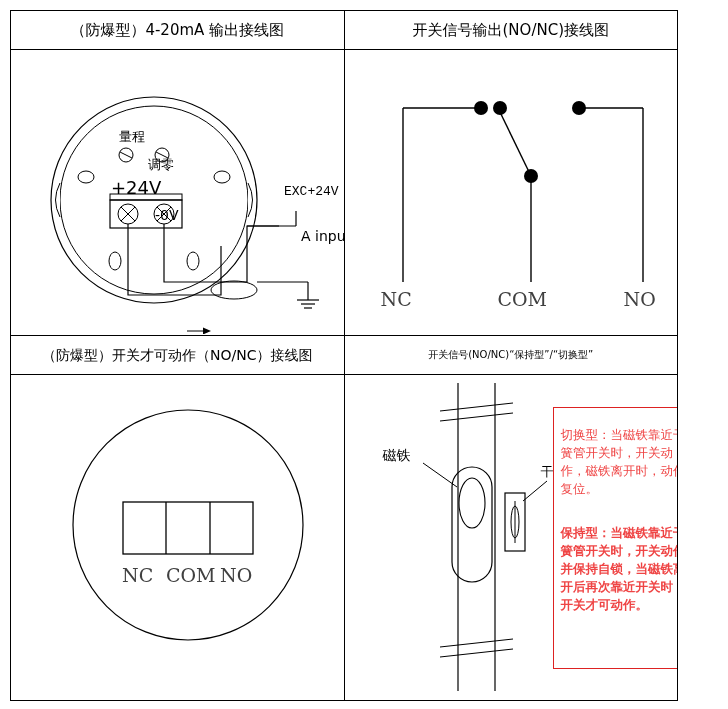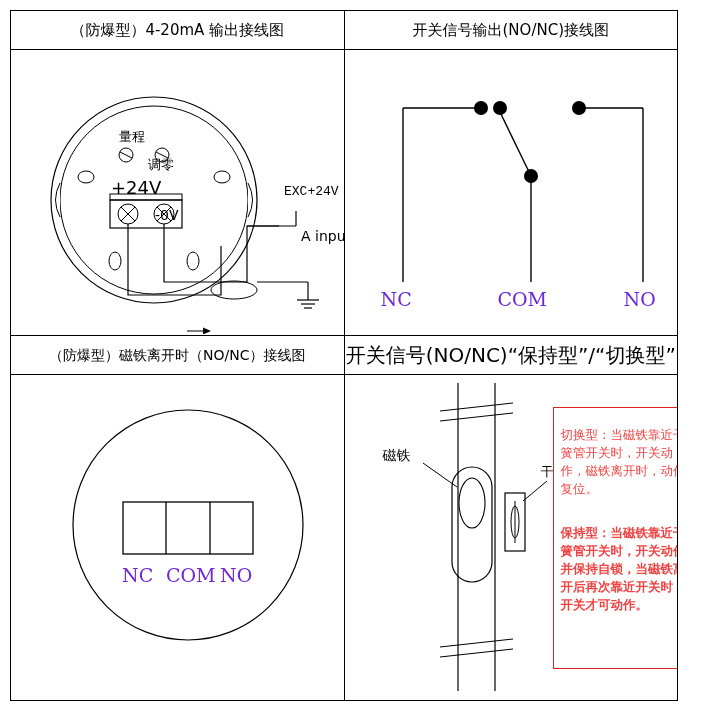--- a/index.html
+++ b/index.html
@@ -42,21 +42,21 @@
   svg{display:block;}
   .lbl{
     position:absolute;
     font-size:13px;
     color:#000;
     white-space:nowrap;
   }
   .biglbl{
     position:absolute;
     font-size:19px;
-    color:#6d28d9;
+    color:#404040;
     white-space:nowrap;
     font-family:"DejaVu Serif","Liberation Serif",serif;
   }
   .redbox{
     position:absolute;
     border:1px solid #d22;
     color:#ef4444;
     font-size:12.5px;
     line-height:18px;
     padding:0 6px 6px 7px;
@@ -158,24 +158,24 @@
           <circle cx="234" cy="58" r="7" fill="#000"></circle>
         </svg>
         <span class="biglbl" style="left:36px;top:238px;">NC</span>
         <span class="biglbl" style="left:153px;top:238px;">COM</span>
         <span class="biglbl" style="left:279px;top:238px;">NO</span>
       </div>
     </td>
   </tr>
   <tr>
     <td>
-      <div class="hdr" style="font-size:14px;">（防爆型）磁铁离开时（NO/NC）接线图</div>
+      <div class="hdr" style="font-size:14px;">（防爆型）开关才可动作（NO/NC）接线图</div>
     </td>
     <td>
-      <div class="hdr" style="font-size:20px;">开关信号(NO/NC)“保持型”/“切换型”</div>
+      <div class="hdr" style="font-size:10px;">开关信号(NO/NC)“保持型”/“切换型”</div>
     </td>
   </tr>
   <tr>
     <td class="body-cell2">
       <div class="cell">
         <svg width="354" height="324" viewBox="0 0 354 324">
           <circle cx="177" cy="150" r="115" fill="none" stroke="#000" stroke-width="1.2"></circle>
           <rect x="112" y="127" width="130" height="52" fill="none" stroke="#000" stroke-width="1.3"></rect>
           <line x1="155" y1="127" x2="155" y2="179" stroke="#000" stroke-width="1.3"></line>
           <line x1="199" y1="127" x2="199" y2="179" stroke="#000" stroke-width="1.3"></line>

